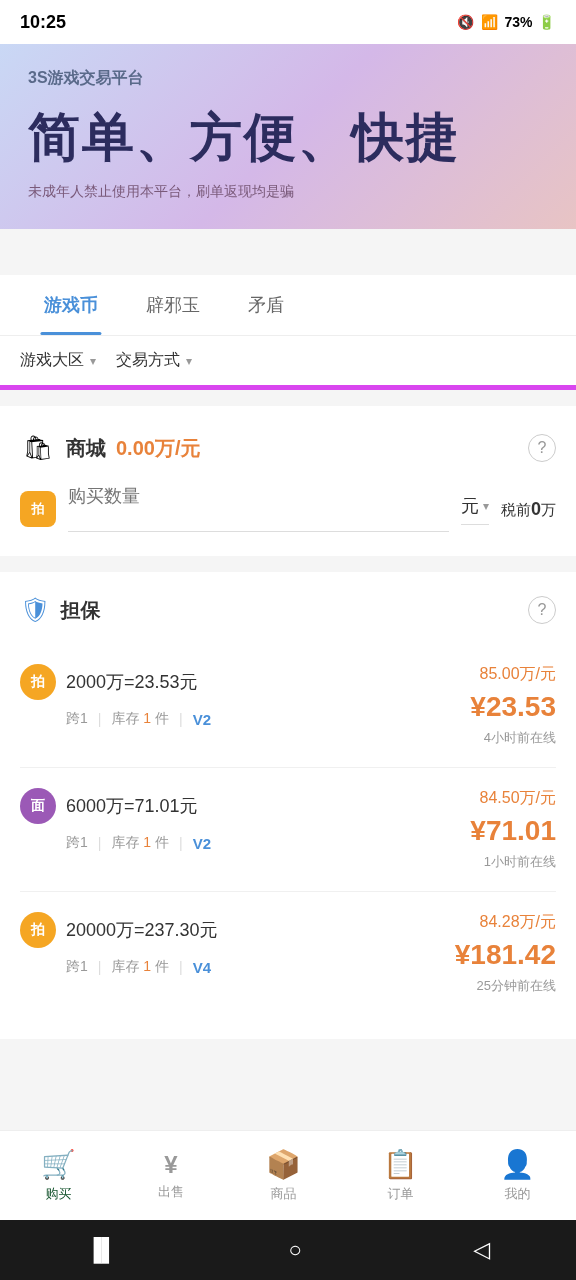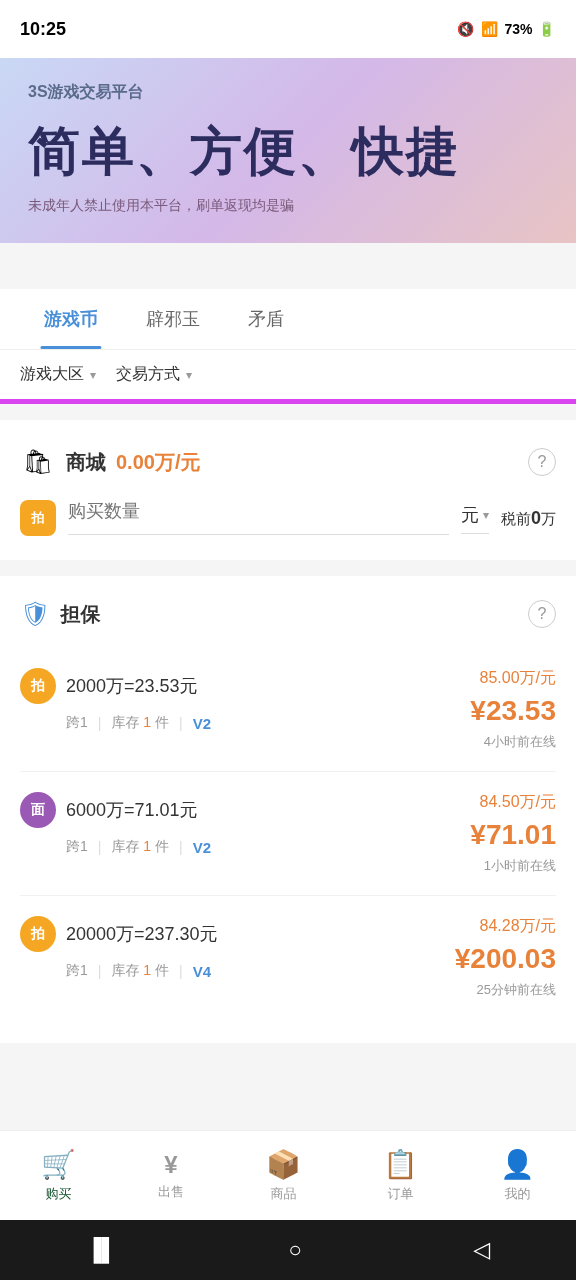--- a/index.html
+++ b/index.html
@@ -8,21 +8,21 @@
       width: 576px;
       min-height: 1280px;
       background: #f5f5f5;
       font-family: -apple-system, 'PingFang SC', 'Helvetica Neue', sans-serif;
       overflow-x: hidden;
     }
 
     
     .status-bar {
       width: 100%;
-      height: 58px;
+      height: 44px;
       background: #fff;
       display: flex;
       align-items: center;
       justify-content: space-between;
       padding: 0 20px;
       font-size: 18px;
       font-weight: 600;
     }
     .status-bar .time { font-size: 18px; font-weight: 700; }
     .status-bar .icons { display: flex; align-items: center; gap: 6px; font-size: 14px; }
@@ -176,21 +176,21 @@
       align-items: center;
       justify-content: center;
       color: #fff;
       font-size: 13px;
       font-weight: 700;
       flex-shrink: 0;
     }
     .quantity-input-wrap {
       flex: 1;
       border-bottom: 1.5px solid #ddd;
-      padding-bottom: 12px;
+      padding-bottom: 24px;
     }
     .quantity-input {
       font-size: 18px;
       color: #999;
       background: transparent;
       border: none;
       outline: none;
       width: 100%;
     }
     .currency-select {
@@ -511,21 +511,21 @@
         <div class="listing-meta">
           <span>跨1</span>
           <span class="meta-sep">|</span>
           <span>库存 <span class="stock-highlight">1</span> 件</span>
           <span class="meta-sep">|</span>
           <span class="version-badge">V4</span>
         </div>
       </div>
       <div class="listing-right">
         <div class="unit-price">84.28万/元</div>
-        <div class="total-price">¥200.03</div>
+        <div class="total-price">¥181.42</div>
         <div class="online-time">25分钟前在线</div>
       </div>
     </div>
   </div>
 
 </div>
 
 <div class="bottom-nav">
   <div class="nav-item active">
     <span class="nav-icon" style="color:#4a90d9;">🛒</span>

